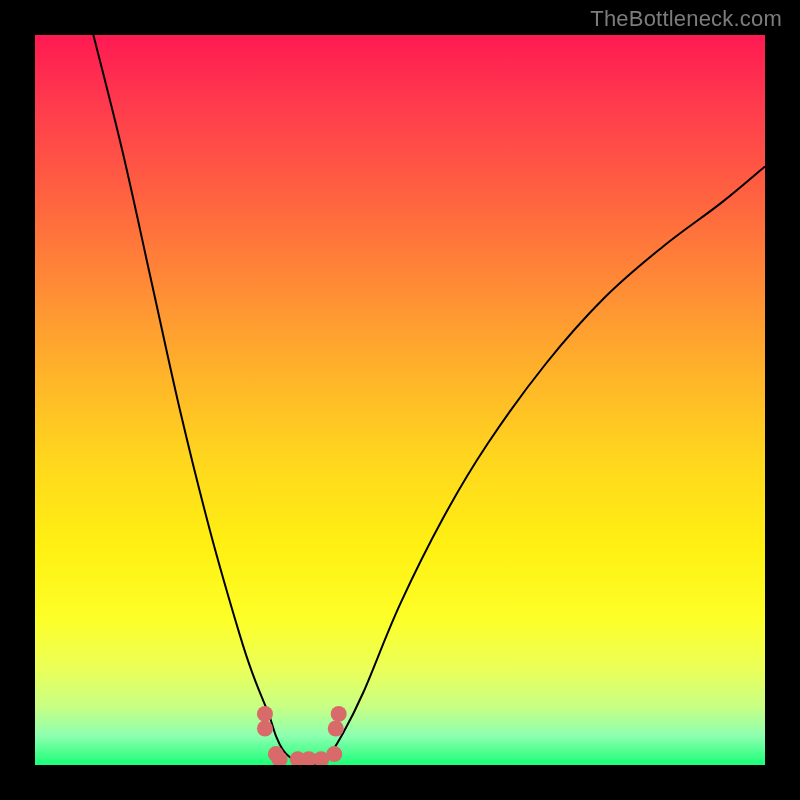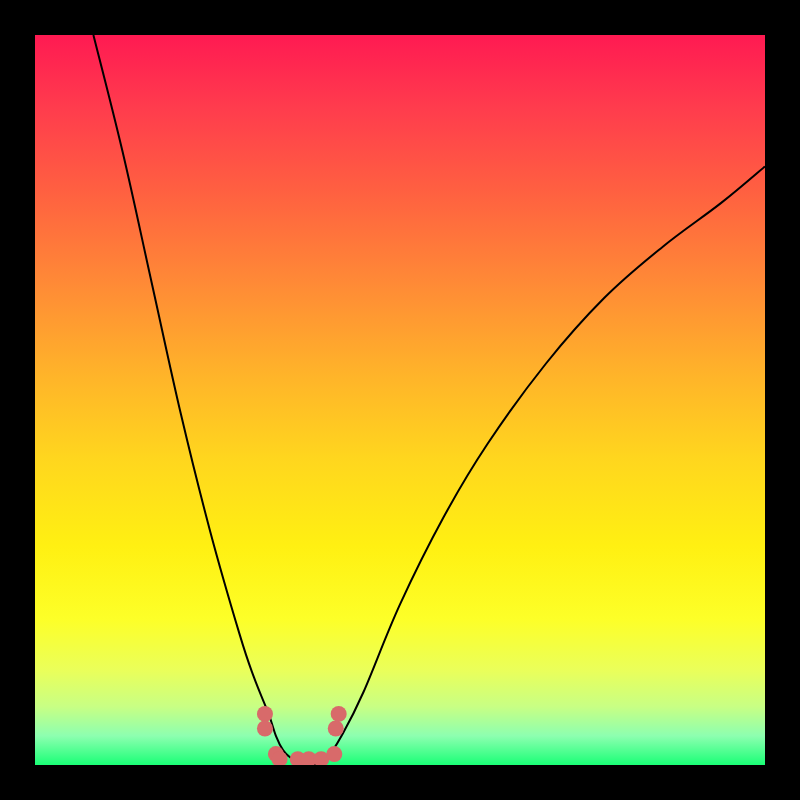--- a/index.html
+++ b/index.html
@@ -55,20 +55,21 @@
   }
   svg.curves {
     position: absolute;
     inset: 0;
   }
 </style>
 </head>
 <body>
 
 <div class="frame">
+  <div class="watermark">TheBottleneck.com</div>
 
   <div class="plot-area">
     <div class="gradient-bg"></div>
 
     <svg class="curves" viewBox="0 0 730 730" preserveAspectRatio="none">
       <path d="M 58.4 0 C 63.656 21.02400000000001 77.088 72.12400000000008 87.6 116.80000000000007 C 98.112 161.47600000000006 106.288 200.89600000000002 116.8 248.2 C 127.312 295.50399999999996 135.488 334.92400000000004 146 379.6 C 156.512 424.276 164.688 456.97999999999996 175.2 496.4 C 185.712 535.8199999999999 196.516 572.32 204.4 598.6 C 212.28400000000002 624.88 213.744 627.946 219 642.4 C 224.256 656.8539999999999 229.658 668.388 233.6 678.9 C 237.542 689.4119999999999 238.272 694.2299999999999 240.9 700.8 C 243.52800000000002 707.37 245.57200000000003 711.458 248.20000000000002 715.4 C 250.828 719.342 252.87199999999999 720.729 255.49999999999997 722.7 C 258.128 724.671 258.858 725.0360000000001 262.8 726.35 C 266.742 727.664 274.772 729.343 277.4 730" fill="none" stroke="#000000" stroke-width="2"></path>
       <path d="M 277.4 730 C 280.02799999999996 728.686 286.744 727.956 292 722.7 C 297.256 717.4440000000001 300.03 712.626 306.59999999999997 700.8 C 313.16999999999996 688.9739999999999 317.988 680.652 328.5 657 C 339.012 633.348 350.546 600.936 365 569.4 C 379.454 537.8639999999999 393.032 510.70799999999997 408.8 481.79999999999995 C 424.56800000000004 452.89199999999994 434.20400000000006 436.394 452.6 408.8 C 470.996 381.206 489.97599999999994 354.7799999999999 510.99999999999994 328.49999999999994 C 532.0239999999999 302.21999999999997 548.376 283.824 569.4 262.8 C 590.424 241.77600000000004 606.776 228.78200000000004 627.8 211.70000000000005 C 648.824 194.61800000000005 667.804 182.35399999999996 686.1999999999999 167.89999999999998 C 704.5959999999999 153.446 722.116 137.97000000000008 730 131.4000000000001" fill="none" stroke="#000000" stroke-width="2"></path>
       <g>
           <circle cx="229.95" cy="678.9" r="8" fill="#d86a6a"></circle>
           <circle cx="229.95" cy="693.5" r="8" fill="#d86a6a"></circle>

